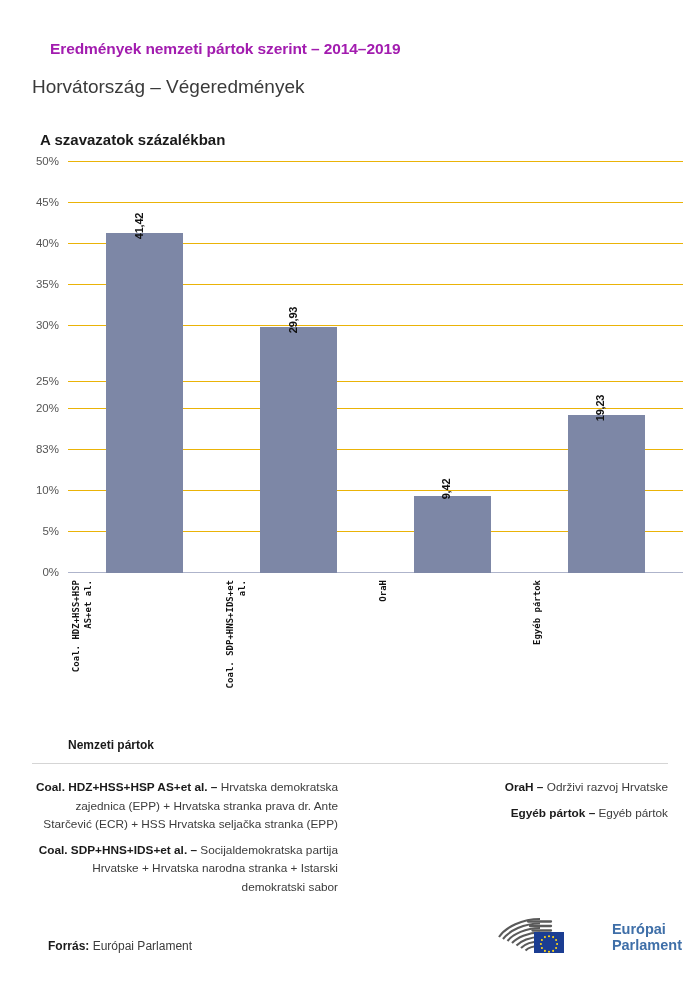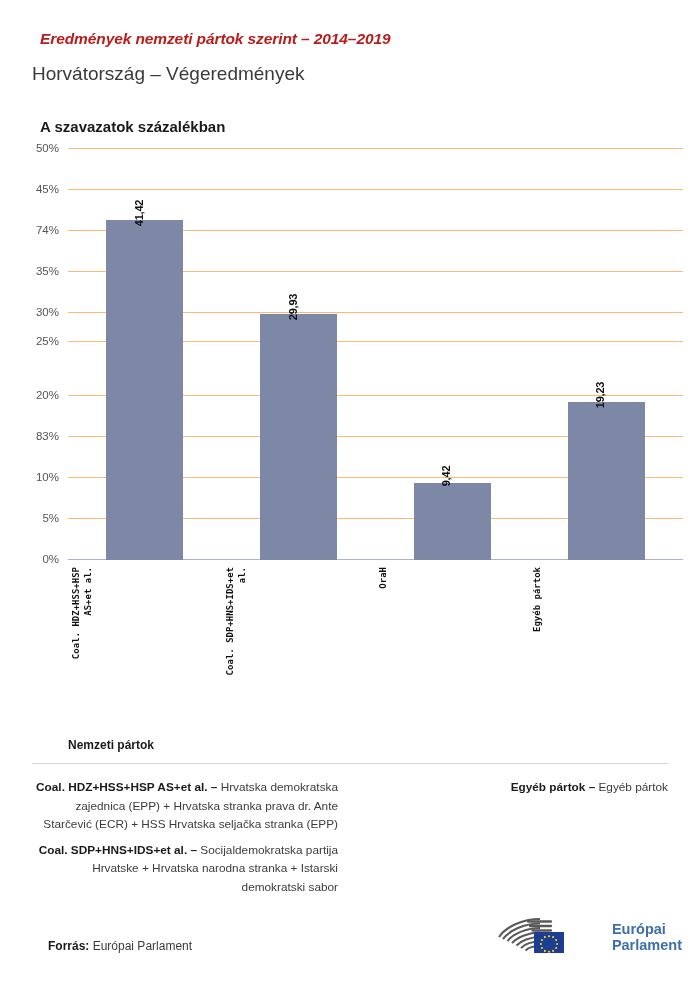--- a/index.html
+++ b/index.html
@@ -14,24 +14,23 @@
     color: #222222;
     position: relative;
     overflow: hidden;
   }
 
   
   .header { padding: 22px 32px 0 32px; }
   .chart-title {
     font-size: 15.5px;
     font-weight: bold;
-    color: #b91c1c;
+    color: #a21caf;
     letter-spacing: -0.1px;
-    margin: 8px;
-    font-style: italic;
+    margin: 18px;
   }
   .chart-subtitle {
     font-size: 19px;
     font-weight: normal;
     color: #3a3a3a;
     margin: 15px 0 0 0;
   }
   .axis-caption {
     font-size: 15px;
     font-weight: bold;
@@ -51,21 +50,21 @@
     left: 68px;
     top: 14px;
     width: 615px;
     height: 411px;
   }
   .gridline {
     position: absolute;
     left: 0;
     width: 100%;
     height: 1px;
-    background: #fdba74;
+    background: #eab308;
   }
   .gridline.baseline { background: #aeb4cb; }
   .ytick {
     position: absolute;
     right: 100%;
     margin-right: 9px;
     transform: translateY(-50%);
     font-size: 11.5px;
     color: #555555;
     white-space: nowrap;
@@ -198,31 +197,31 @@
       </div>
       <div class="gridline" style="bottom: 82.2px;">
         <span class="ytick">10%</span>
       </div>
       <div class="gridline" style="bottom: 123.3px;">
         <span class="ytick">83%</span>
       </div>
       <div class="gridline" style="bottom: 164.4px;">
         <span class="ytick">20%</span>
       </div>
-      <div class="gridline" style="bottom: 218px;">
+      <div class="gridline" style="bottom: 191px;">
         <span class="ytick">25%</span>
       </div>
       <div class="gridline" style="bottom: 246.6px;">
         <span class="ytick">30%</span>
       </div>
       <div class="gridline" style="bottom: 287.7px;">
         <span class="ytick">35%</span>
       </div>
       <div class="gridline" style="bottom: 328.8px;">
-        <span class="ytick">74%</span>
+        <span class="ytick">40%</span>
       </div>
       <div class="gridline" style="bottom: 369.9px;">
         <span class="ytick">45%</span>
       </div>
       <div class="gridline" style="bottom: 411px;">
         <span class="ytick">50%</span>
       </div>
       <div class="bar" style="height: 340.472px; left: 38.375px; background: rgb(125, 135, 166);">
         <div class="bar-value">41,42</div>
         <div class="cat-label">Coal. HDZ+HSS+HSP
@@ -246,20 +245,21 @@
 
 <div class="legend">
   <div class="legend-heading">Nemzeti pártok</div>
   <div class="legend-rule"></div>
   <div class="legend-cols">
     <div class="legend-col" id="legend-left">
         <div class="legend-item"><span class="abbr">Coal. HDZ+HSS+HSP AS+et al. –</span><span> Hrvatska demokratska zajednica (EPP) + Hrvatska stranka prava dr. Ante Starčević (ECR) + HSS Hrvatska seljačka stranka (EPP)</span></div>
         <div class="legend-item"><span class="abbr">Coal. SDP+HNS+IDS+et al. –</span><span> Socijaldemokratska partija Hrvatske + Hrvatska narodna stranka + Istarski demokratski sabor</span></div>
       </div>
     <div class="legend-col" id="legend-right">
+        <div class="legend-item"><span class="abbr">OraH –</span><span> Održivi razvoj Hrvatske</span></div>
         <div class="legend-item"><span class="abbr">Egyéb pártok –</span><span> Egyéb pártok</span></div>
       </div>
   </div>
 </div>
 
 <div class="footer">
   <div class="source">
     <span class="src-label">Forrás:</span><span> Európai Parlament</span>
   </div>
   <div class="logo">

